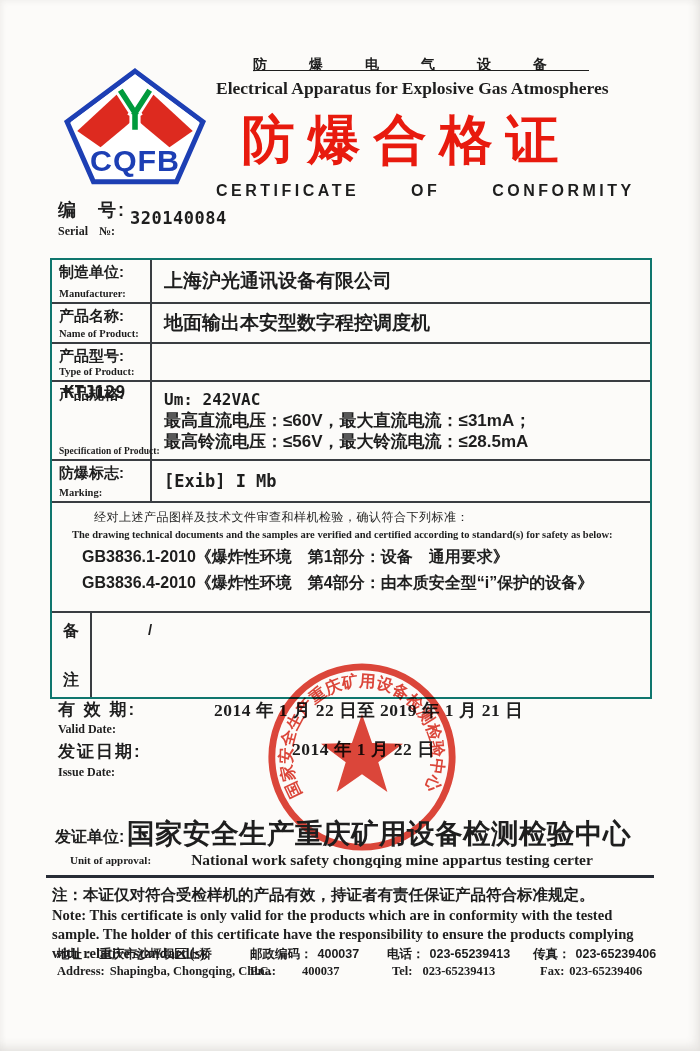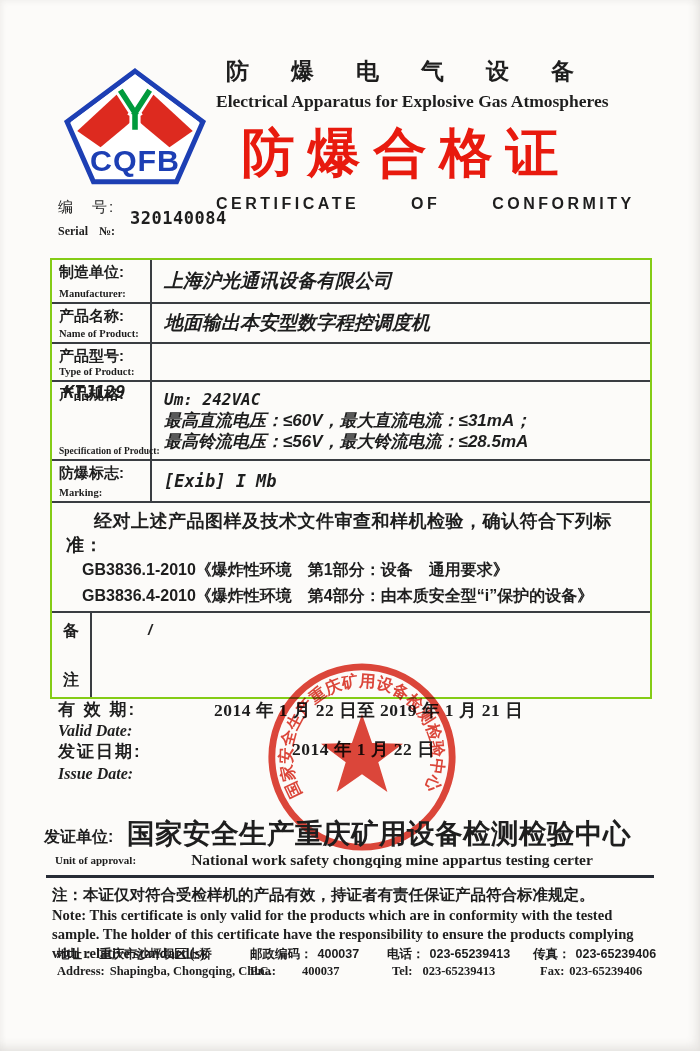--- a/index.html
+++ b/index.html
@@ -7,62 +7,62 @@
     position:relative;width:700px;height:1051px;margin:0 auto;
     background:#fcfbf9;color:#1e1e1e;overflow:hidden;
     font-family:"Liberation Sans",sans-serif;
     box-shadow:inset -4px -5px 10px rgba(60,50,40,.10), inset 2px 2px 6px rgba(60,50,40,.04);
   }
   .abs{position:absolute;}
 
   
   .logo{left:60px;top:66px;width:150px;height:122px;}
   .hdr{left:216px;top:56px;width:368px;text-align:center;}
-  .h-cn{font-size:23px;font-weight:700;letter-spacing:42px;margin-right:-42px;white-space:nowrap;}
+  .h-cn{font-size:14px;font-weight:700;letter-spacing:42px;margin-right:-42px;white-space:nowrap;text-decoration:underline;}
   .h-en{font-family:"Liberation Serif",serif;font-weight:700;font-size:17.5px;margin-top:4px;white-space:nowrap;}
   .cert-cn{color:#e81a0e;font-size:53px;font-weight:900;letter-spacing:13px;margin-right:-13px;margin-top:6px;white-space:nowrap;}
   .cert-en{font-size:16px;font-weight:700;letter-spacing:3.5px;word-spacing:44px;margin-top:5px;white-space:nowrap;}
 
   
-  .serial-cn{left:58px;top:198px;font-size:15px;font-weight:400;letter-spacing:2px;}
+  .serial-cn{left:58px;top:198px;font-size:18px;font-weight:700;letter-spacing:2px;}
   .serial-en{left:58px;top:224px;font-family:"Liberation Serif",serif;font-weight:700;font-size:12px;word-spacing:8px;}
   .serial-val{left:130px;top:208px;font-family:"DejaVu Sans Mono",monospace;font-weight:700;font-size:17px;letter-spacing:.5px;}
 
   
-  .tbl{left:50px;top:258px;width:602px;border:2px solid #84cc16;box-sizing:border-box;}
+  .tbl{left:50px;top:258px;width:602px;border:2px solid #0f766e;box-sizing:border-box;}
   .trow{display:flex;border-top:2px solid #3a3d42;box-sizing:border-box;}
   .trow:first-child{border-top:none;}
   .tlabel{width:100px;min-width:100px;border-right:2px solid #3a3d42;box-sizing:border-box;
           padding:3px 2px 3px 7px;display:flex;flex-direction:column;justify-content:space-between;}
   .lcn{font-size:15px;font-weight:700;}
   .len{font-family:"Liberation Serif",serif;font-weight:700;font-size:10.5px;white-space:nowrap;}
-  .tvalue{flex:1;display:flex;align-items:center;padding:2px 8px 2px 12px;font-size:19px;font-weight:700;font-style:italic;}
+  .tvalue{flex:1;display:flex;align-items:center;padding:2px 8px 2px 12px;font-size:19px;font-weight:700;}
   .mono{font-family:"DejaVu Sans Mono",monospace;font-size:17px;}
   .speccol{flex-direction:column;align-items:flex-start;justify-content:center;line-height:21px;}
   .speccol .sline{font-size:17px;font-weight:700;}
   .speccol .sline.mono{font-size:16px;}
   .std{padding:6px 10px 4px 14px;}
-  .std-cn{font-size:18px;font-weight:700;text-indent:28px;letter-spacing:.5px;}
+  .std-cn{font-size:12px;font-weight:400;text-indent:28px;letter-spacing:.5px;}
   .std-en{font-family:"Liberation Serif",serif;font-weight:700;font-size:10.5px;margin:3px 0 4px 6px;}
   .std-item{font-size:16px;font-weight:700;margin-left:16px;line-height:26px;}
   .remark-label{width:40px;min-width:40px;align-items:center;padding:8px 0 6px 0;}
   .remark-label .lcn{font-size:16px;}
   .remark-val{align-items:flex-start;padding:8px 0 0 56px;font-size:15px;}
 
   
   .d-lbl-cn{font-size:17px;font-weight:700;letter-spacing:2px;}
-  .d-lbl-en{font-family:"Liberation Serif",serif;font-weight:700;font-size:16px;font-style:italic;}
+  .d-lbl-en{font-family:"Liberation Serif",serif;font-weight:700;font-size:12px;}
   .d-val{font-family:"Liberation Serif",serif;font-weight:700;font-size:17.5px;letter-spacing:.5px;}
 
   
   .stamp{left:264px;top:659px;width:196px;height:196px;mix-blend-mode:multiply;opacity:.93;}
 
   
-  .app-lbl-cn{left:44px;top:827px;font-size:16px;font-weight:700;}
-  .app-lbl-en{left:55px;top:854px;font-family:"Liberation Serif",serif;font-weight:700;font-size:11px;}
+  .app-lbl-cn{left:55px;top:827px;font-size:16px;font-weight:700;}
+  .app-lbl-en{left:70px;top:854px;font-family:"Liberation Serif",serif;font-weight:700;font-size:11px;}
   .app-val-cn{left:127px;top:816px;width:530px;font-size:27.5px;font-weight:600;letter-spacing:.5px;white-space:nowrap;}
   .app-val-en{left:127px;top:851px;width:530px;text-align:center;font-family:Liberation Serif, serif;font-weight:700;font-size:15.5px;}
 
   .divider{left:46px;top:875px;width:608px;height:3px;background:#272c36;}
 
   
   .note{left:52px;top:884px;width:608px;}
   .note-cn{font-size:15.5px;font-weight:700;line-height:21px;}
   .note-en{font-family:Liberation Serif, serif;font-weight:600;font-size:14.6px;line-height:19px;margin-top:1px;}
 
@@ -143,20 +143,21 @@
     <div class="trow" style="height:42px;">
       <div class="tlabel">
         <span class="lcn">防爆标志:</span>
         <span class="len">Marking:</span>
       </div>
       <div class="tvalue mono">[Exib] I Mb</div>
     </div>
 
     <div class="trow std" style="height:110px;display:block;">
       <div class="std-cn">经对上述产品图样及技术文件审查和样机检验，确认符合下列标准：</div>
+      <div class="std-en">The drawing technical documents and the samples are verified and certified according to standard(s) for safety as below:</div>
       <div class="std-item">GB3836.1-2010《爆炸性环境　第1部分：设备　通用要求》</div>
       <div class="std-item">GB3836.4-2010《爆炸性环境　第4部分：由本质安全型“i”保护的设备》</div>
     </div>
 
     <div class="trow" style="height:86px;">
       <div class="tlabel remark-label">
         <span class="lcn">备</span>
         <span class="lcn">注</span>
       </div>
       <div class="tvalue remark-val">/</div>

